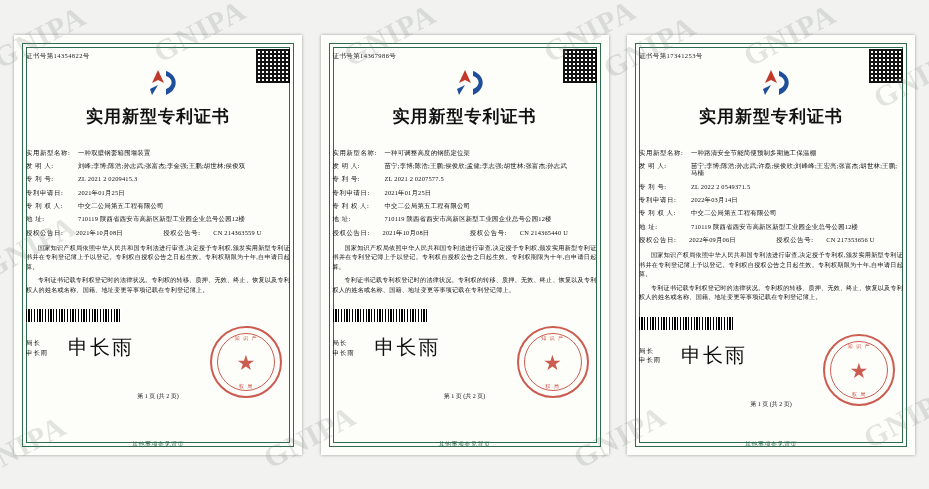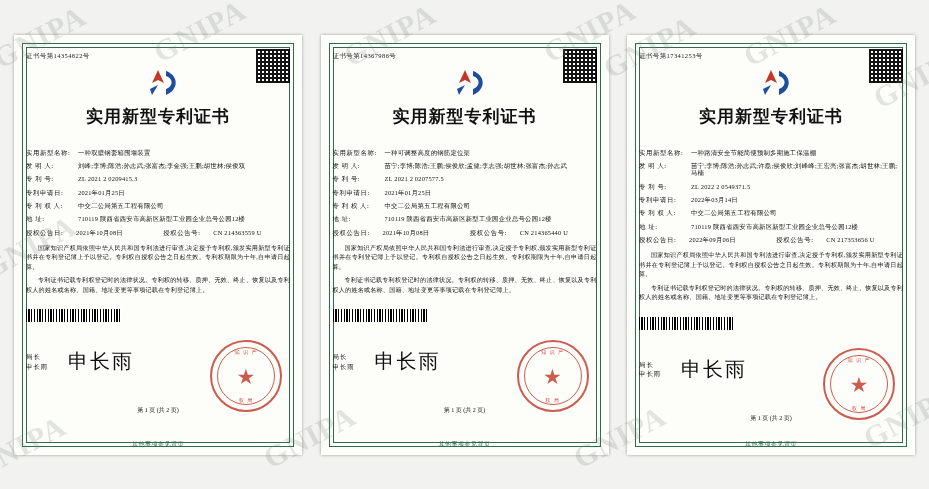--- a/index.html
+++ b/index.html
@@ -166,21 +166,21 @@
     height: 13px;
     width: 96px;
     background:
       repeating-linear-gradient(90deg,
         #000 0 1px, #fff 1px 2px, #000 2px 4px, #fff 4px 5px,
         #000 5px 6px, #fff 6px 8px, #000 8px 9px, #fff 9px 11px);
   }
 
   .sign-area {
     position: relative;
-    margin-top: 20px;
+    margin-top: 6px;
     height: 62px;
   }
   .sign-label {
     position: absolute;
     left: 0;
     top: 10px;
     font-family: "Liberation Serif", serif;
     font-size: 6.4px;
     line-height: 1.5;
     color: #111;

